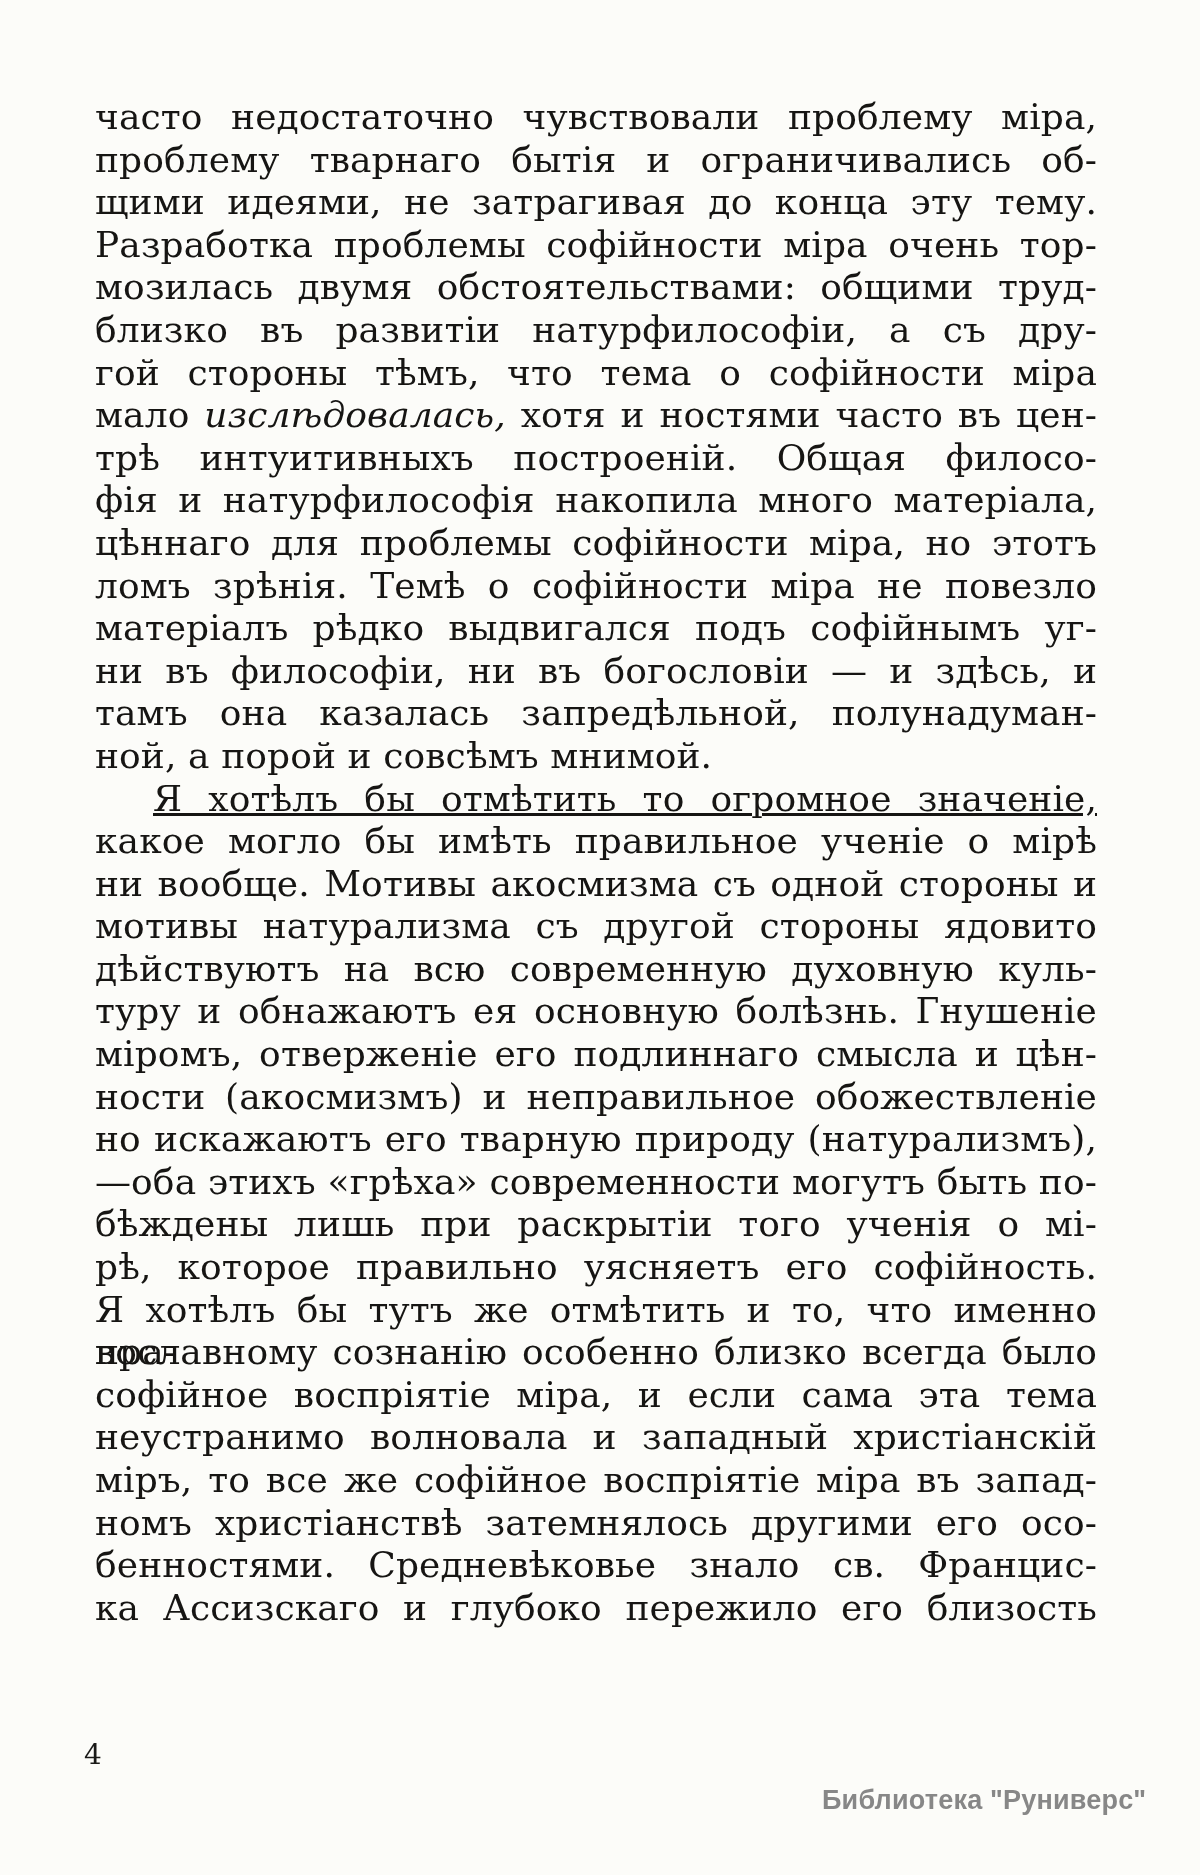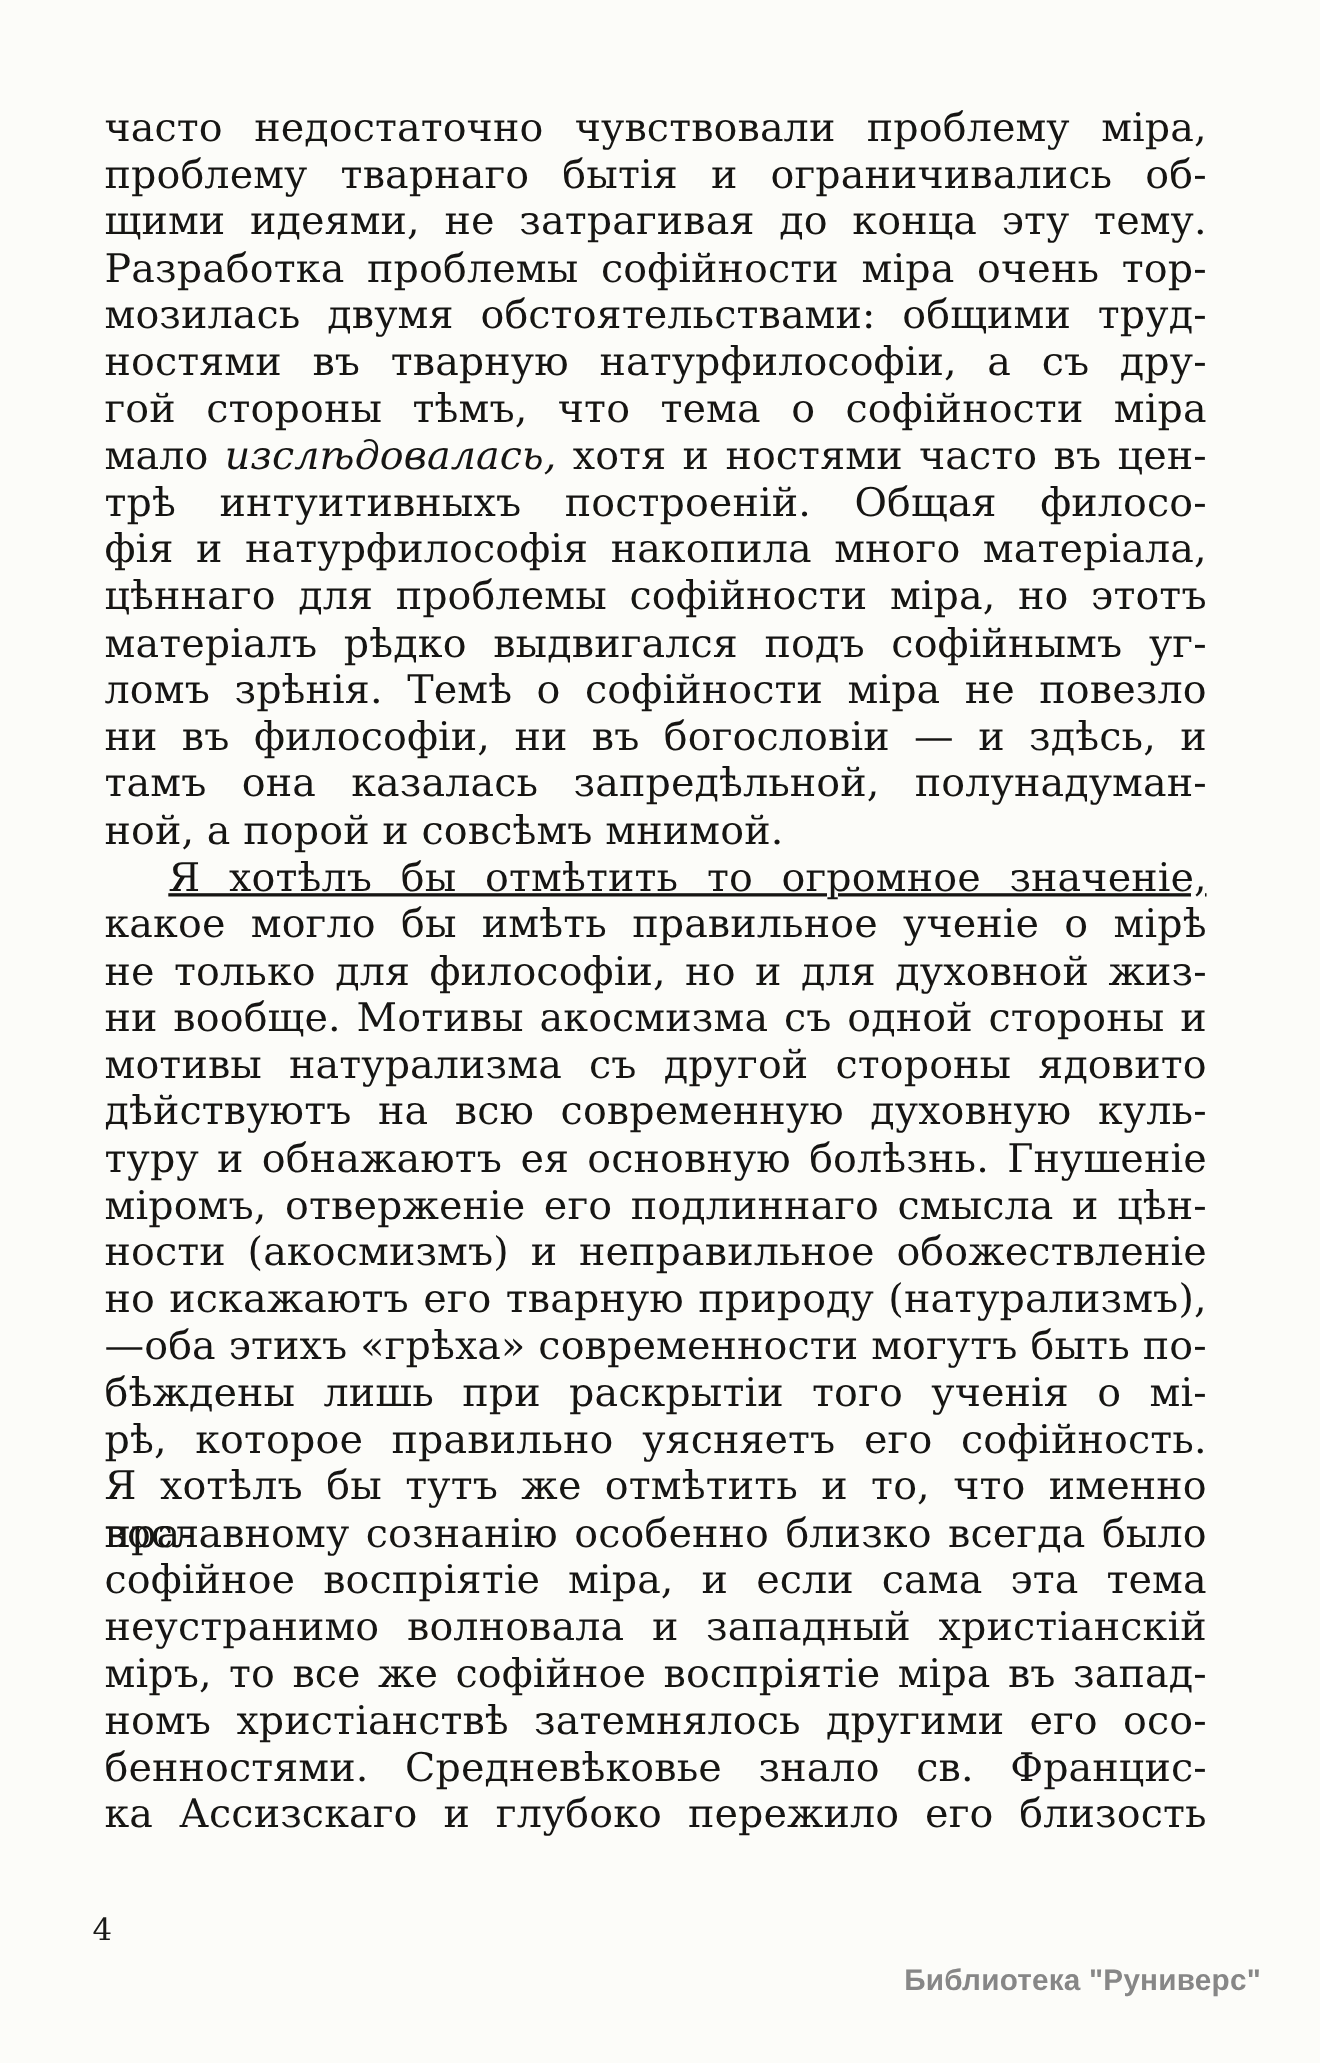--- a/index.html
+++ b/index.html
@@ -59,34 +59,33 @@
 </head>
 <body>
 
 <div class="page">
   <div class="text-block" id="text-block">
       <div class="line"><span>часто недостаточно чувствовали проблему міра,</span></div>
       <div class="line"><span>проблему тварнаго бытія и ограничивались об-</span></div>
       <div class="line"><span>щими идеями, не затрагивая до конца эту тему.</span></div>
       <div class="line"><span>Разработка проблемы софійности міра очень тор-</span></div>
       <div class="line"><span>мозилась двумя обстоятельствами: общими труд-</span></div>
-      <div class="line"><span>ностями въ тварную натурфилософіи, а съ дру-</span></div>
+      <div class="line"><span>близко въ развитіи натурфилософіи, а съ дру-</span></div>
       <div class="line"><span>гой стороны тѣмъ, что тема о софійности міра</span></div>
       <div class="line"><span>мало </span><span class="em">изслѣдовалась,</span><span> хотя и ностями часто въ цен-</span></div>
       <div class="line"><span>трѣ интуитивныхъ построеній. Общая филосо-</span></div>
       <div class="line"><span>фія и натурфилософія накопила много матеріала,</span></div>
       <div class="line"><span>цѣннаго для проблемы софійности міра, но этотъ</span></div>
+      <div class="line"><span>ломъ зрѣнія. Темѣ о софійности міра не повезло</span></div>
       <div class="line"><span>матеріалъ рѣдко выдвигался подъ софійнымъ уг-</span></div>
-      <div class="line"><span>ломъ зрѣнія. Темѣ о софійности міра не повезло</span></div>
       <div class="line"><span>ни въ философіи, ни въ богословіи — и здѣсь, и</span></div>
       <div class="line"><span>тамъ она казалась запредѣльной, полунадуман-</span></div>
       <div class="line no-justify"><span>ной, а порой и совсѣмъ мнимой.</span></div>
       <div class="line indent"><span>Я хотѣлъ бы отмѣтить то огромное значеніе,</span></div>
       <div class="line"><span>какое могло бы имѣть правильное ученіе о мірѣ</span></div>
-      <div class="line"><span>не только для философіи, но и для духовной жиз-</span></div>
       <div class="line"><span>ни вообще. Мотивы акосмизма съ одной стороны и</span></div>
       <div class="line"><span>мотивы натурализма съ другой стороны ядовито</span></div>
       <div class="line"><span>дѣйствуютъ на всю современную духовную куль-</span></div>
       <div class="line"><span>туру и обнажаютъ ея основную болѣзнь. Гнушеніе</span></div>
       <div class="line"><span>міромъ, отверженіе его подлиннаго смысла и цѣн-</span></div>
       <div class="line"><span>ности (акосмизмъ) и неправильное обожествленіе</span></div>
       <div class="line"><span>но искажаютъ его тварную природу (натурализмъ),</span></div>
       <div class="line"><span>—оба этихъ «грѣха» современности могутъ быть по-</span></div>
       <div class="line"><span>бѣждены лишь при раскрытіи того ученія о мі-</span></div>
       <div class="line"><span>рѣ, которое правильно уясняетъ его софійность.</span></div>

